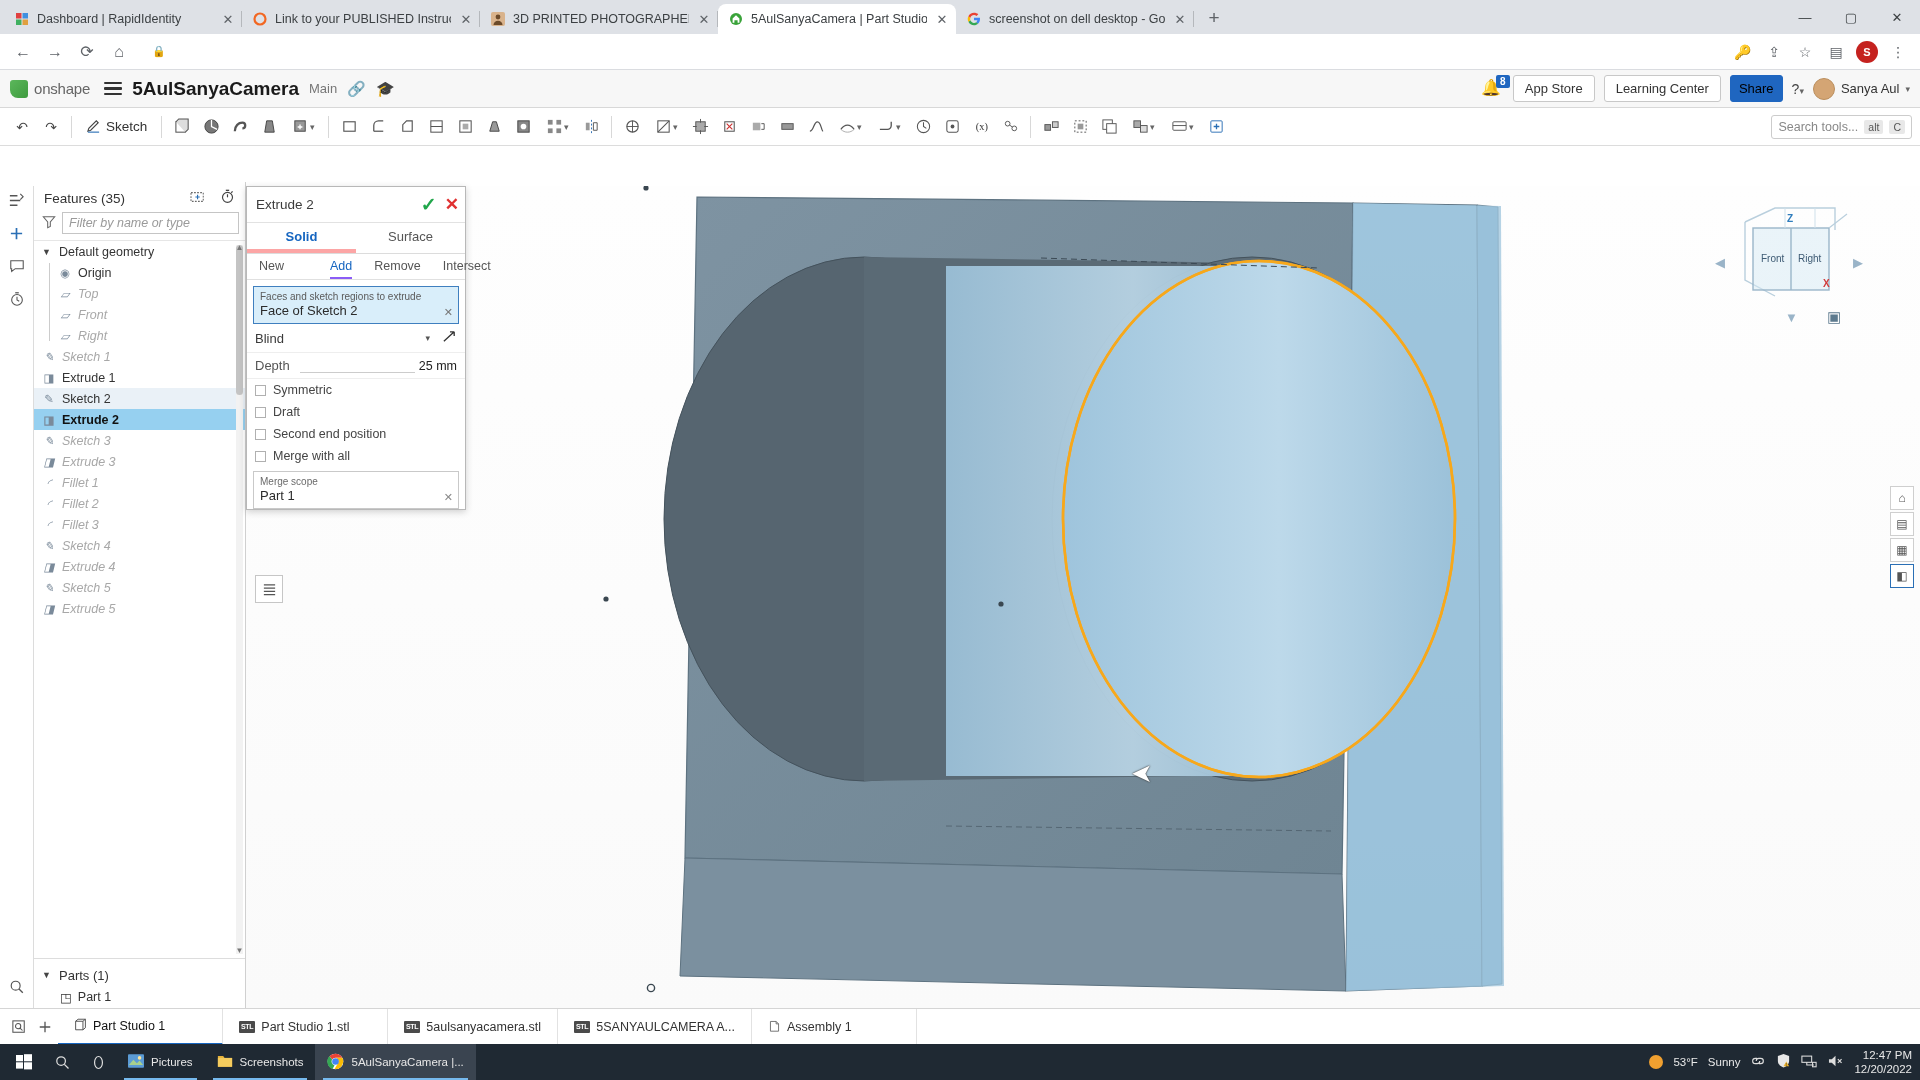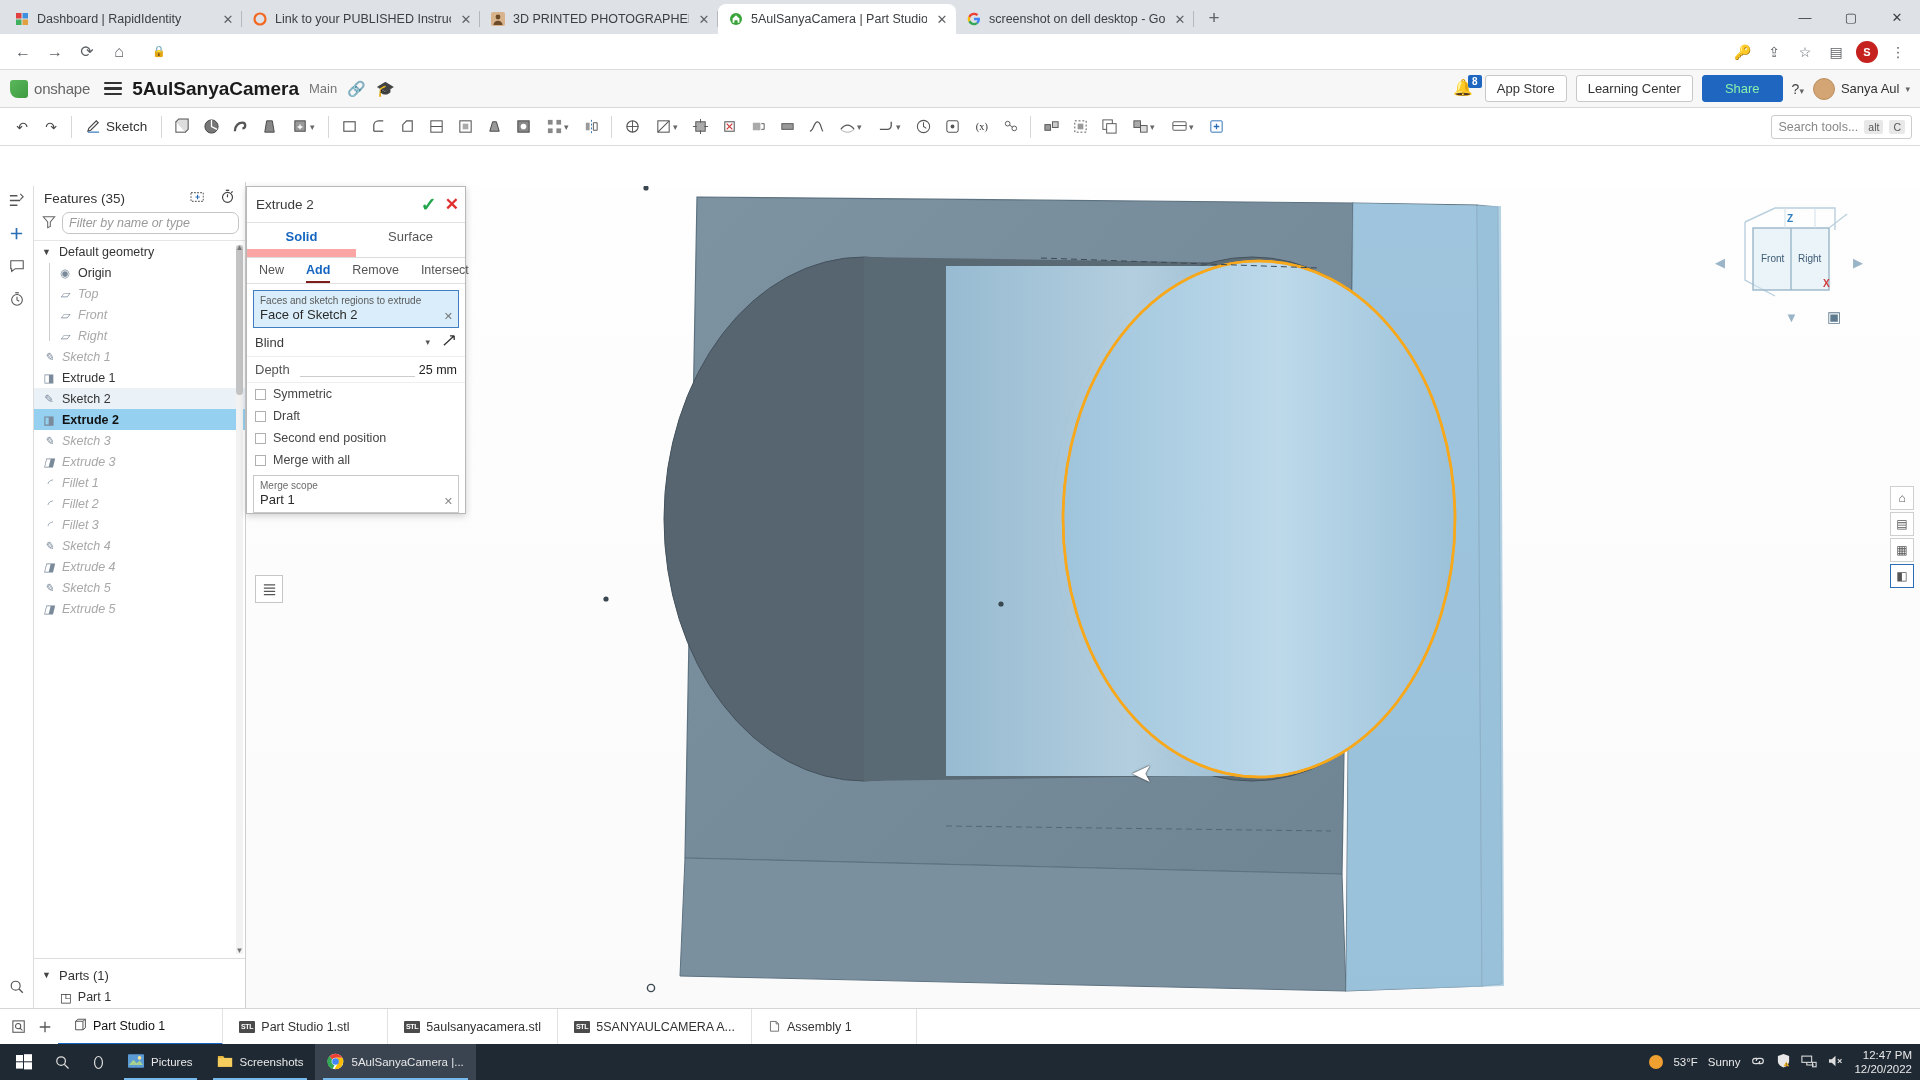--- a/index.html
+++ b/index.html
@@ -113,21 +113,21 @@
   .bell-badge {
     position:absolute; top:-3px; right:-6px;
     background:#1f66c0; color:#fff; font-size:10px;
     border-radius:2px; padding:0 3px; min-width:14px;
     text-align:center; line-height:13px; font-weight:bold;
   }
   .hdr-btn {
     border:1px solid #c8c8c8; background:#fff; border-radius:3px;
     padding: 5px 11px; font-size:13px; color:#333;
   }
-  .hdr-btn.share { background:#1f66c0; color:#86efac; border-color:#1f66c0; padding: 5px 22px;}
+  .hdr-btn.share { background:#1f66c0; color:#000000; border-color:#1f66c0; padding: 5px 8px;}
   .help-q { font-size:14px; color:#444; }
   .user-chip { display:flex;align-items:center;gap:6px; font-size:13px; color:#333;}
   .user-av {
     width:22px;height:22px;border-radius:50%;
     background:#d4a574; border:1px solid #bb8f5e;
   }
 
   
   .os-toolbar {
     height: 38px; background:#fff; border-bottom:1px solid #dcdcdc;
@@ -174,21 +174,21 @@
   .ftree-head {
     display:flex; align-items:center; padding: 7px 10px 5px 10px;
     gap: 6px;
   }
   .ftree-title { font-size:13.5px; color:#333; }
   .ftree-head .sp { margin-left:auto; }
   .ftree-head-ico { font-size:14px; color:#5a5a5a; margin-left:8px;}
   .filter-row { display:flex; align-items:center; gap:6px; padding: 0 10px 6px 8px; }
   .funnel { font-size:13px; color:#666; }
   .filter-inp {
-    flex:1; height:22px; border:1px solid #c5c5c5; border-radius:7px;
+    flex:1; height:22px; border:1px solid #c5c5c5; border-radius:0;
     font-size:12.5px; padding: 0 6px; color:#333;
     font-family:"Liberation Sans",sans-serif; font-style:italic;
   }
   .filter-inp::placeholder { color:#9a9a9a; font-style:italic; }
   .tree-scroll {
     flex: 1 1 auto; overflow:hidden; position:relative;
     border-top:1px solid #e6e6e6;
   }
   .trow {
     display:flex; align-items:center; gap:6px;
@@ -237,27 +237,27 @@
   .dlg-head .sp { margin-left:auto; }
   .dlg-ok { color:#21a64b; font-size:19px; font-weight:bold; margin-right:8px; }
   .dlg-x { color:#e03131; font-size:17px; font-weight:bold; }
   .dlg-tabs {
     display:flex; border-bottom:1px solid #dcdcdc;
   }
   .dlg-tab {
     flex:1; text-align:center; padding: 6px 0 5px 0;
     font-size:13px; color:#555;
   }
-  .dlg-tab.active { color:#1565c0; font-weight:bold; border-bottom:8px solid #fca5a5; }
+  .dlg-tab.active { color:#1565c0; font-weight:bold; border-bottom:4px solid #fca5a5; }
   .dlg-subtabs {
     display:flex; padding: 5px 4px 0 12px; gap: 22px;
     border-bottom:1px solid #e0e0e0;
   }
   .dlg-subtab { font-size:12.5px; color:#555; padding-bottom:4px; }
-  .dlg-subtab.active { color:#1565c0; font-weight:bold; border-bottom:2px solid #7f1d1d; }
+  .dlg-subtab.active { color:#1565c0; font-weight:normal; border-bottom:2px solid #8b5cf6;margin-left:24px; }
   .sel-box {
     margin: 6px 6px 0 6px; border:1px solid #3f7fbf;
     background:#d9eefa; padding: 3px 6px 5px 6px; position:relative;
   }
   .sel-box-lbl { font-size:10px; color:#5a5a5a; line-height:13px; }
   .sel-box-val { font-size:13px; color:#2b2b2b; }
   .sel-box-x {
     position:absolute; right:5px; bottom:4px; font-size:11px; color:#777;
   }
   .dlg-row {

